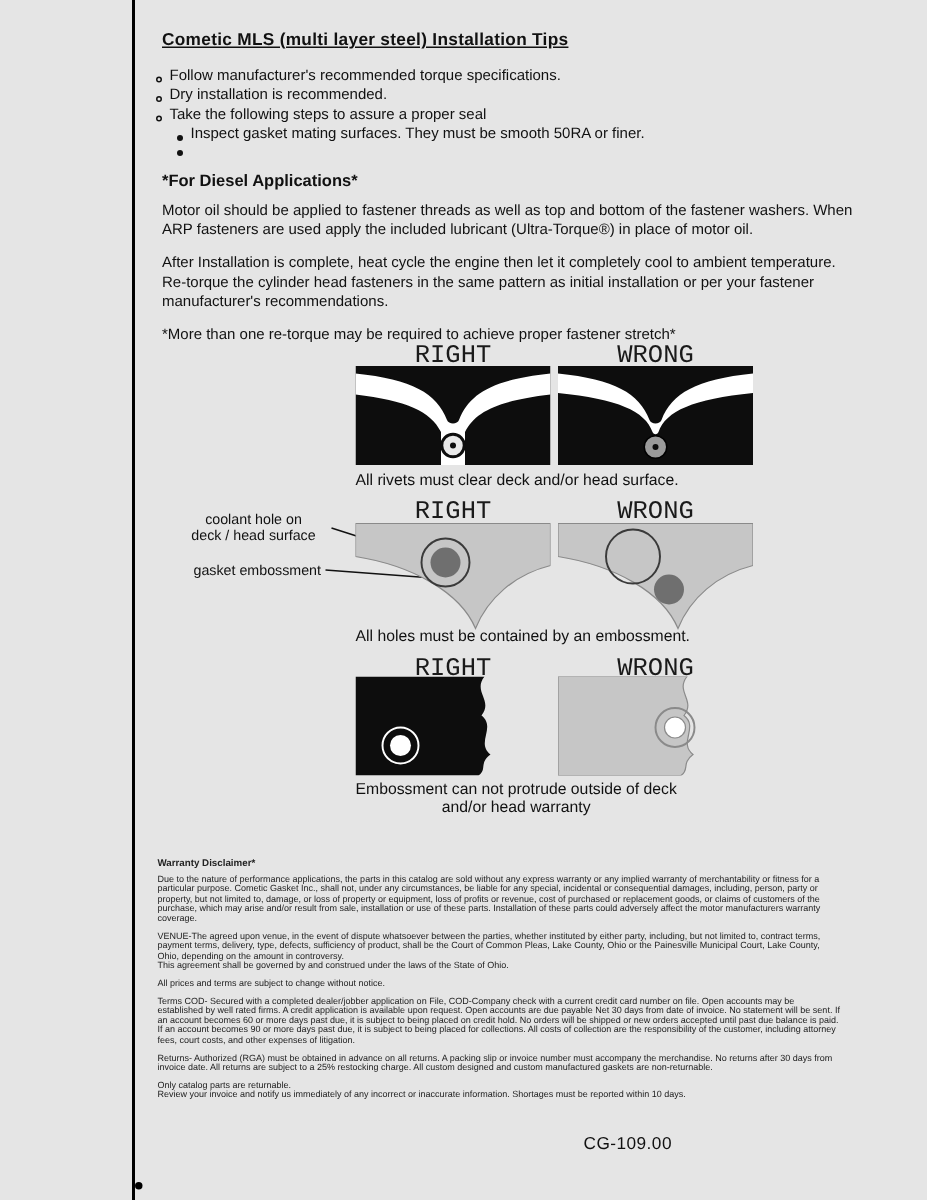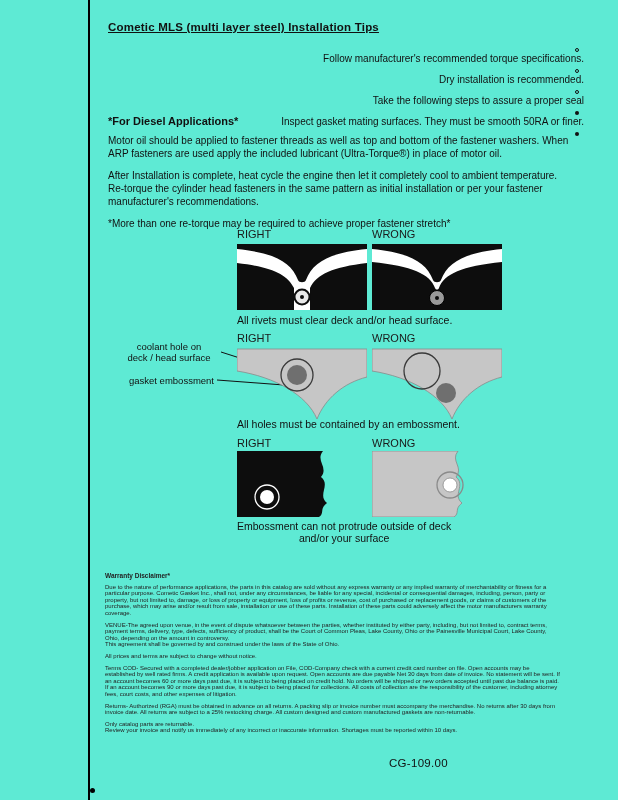--- a/index.html
+++ b/index.html
@@ -1,42 +1,42 @@
 <!DOCTYPE html>
 <html><head>
 <meta charset="utf-8">
 <style>
   * { margin:0; padding:0; box-sizing:border-box; }
   html,body { background:#ffffff; }
   body {
     width:618px; height:800px; position:relative; overflow:hidden;
     font-family:"Liberation Sans", sans-serif; color:#111;
   }
-  .page { position:absolute; inset:0; background:#5eead4; }
+  .page { position:absolute; inset:0; background:#e5e5e5; }
   .edge-line { position:absolute; left:88px; top:0; width:2px; height:800px; background:#000; }
   .edge-dot { position:absolute; left:90px; top:788px; width:5px; height:5px; border-radius:50%; background:#000; }
 
   .title {
     position:absolute; left:108px; top:21px;
     font-size:11.5px; font-weight:bold; text-decoration:underline; letter-spacing:.2px;
   }
 
   .tips { position:absolute; left:104px; top:44px; width:480px; font-size:10px; line-height:13px; }
-  .tip, .subtip { display:flex; align-items:flex-end;flex-direction:column; }
+  .tip, .subtip { display:flex; align-items:center; }
   .subtip { padding-left:14px; }
   .o-marker { flex:0 0 auto; width:4px; height:4px; border:1px solid #111; border-radius:50%; margin:4px 5px 0 0; }
   .b-marker { flex:0 0 auto; width:4px; height:4px; background:#111; border-radius:50%; margin:4px 5px 0 0; }
 
   .diesel { position:absolute; left:108px; top:115px; width:462px; font-size:10px; line-height:13px; }
   .diesel h2 { font-size:11px; font-weight:bold; margin-bottom:6px; }
   .diesel p { margin-bottom:9px; }
   .diesel .note { margin-top:3px; margin-bottom:0; }
 
   .diagrams { position:absolute; left:0; top:228px; width:618px; height:332px; }
-  .dg-label { position:absolute; width:130px; font-size:11px; color:#1a1a1a; }
+  .dg-label { position:absolute; width:130px; text-align:center; font-size:17px; color:#1a1a1a;font-family:Liberation Mono, monospace; }
   .panel { position:absolute; width:130px; }
   .panel svg { display:block; }
   .caption { position:absolute; font-size:10.5px; line-height:12px; }
   .ann { position:absolute; font-size:9.5px; line-height:11px; text-align:right; width:98px; }
   .leader { position:absolute; left:0; top:0; pointer-events:none; }
 
   .disclaimer { position:absolute; left:105px; top:573px; width:456px; font-size:6px; line-height:6.6px; color:#222; }
   .disclaimer .disc-heading { font-size:6.5px; font-weight:bold; margin-bottom:4px; }
   .disclaimer p { margin-bottom:5px; }
   .disclaimer p.tight { margin-bottom:0; }
@@ -146,21 +146,21 @@
     </div>
     <div class="panel" style="left:372px; top:223px;">
       <svg width="130" height="66" viewBox="0 0 130 66">
         <path d="M0,0 L86,0 C78,10 92,16 84,26 C94,34 80,44 90,52 C82,58 88,62 82,66 L0,66 Z" fill="#c6c6c6" stroke="#8a8a8a" stroke-width="0.8"></path>
         <circle cx="78" cy="34" r="13" fill="none" stroke="#8a8a8a" stroke-width="1.3"></circle>
         <circle cx="78" cy="34" r="7" fill="#ffffff" stroke="#8a8a8a" stroke-width="0.8"></circle>
       </svg>
     </div>
     <div class="caption" style="left:237px; top:292px;text-align:center;">
       <div>Embossment can not protrude outside of deck</div>
-      <div>and/or your surface</div>
+      <div>and/or head warranty</div>
     </div>
   </div>
 
   <div class="disclaimer">
     <div class="disc-heading">Warranty Disclaimer*</div>
     <p>Due to the nature of performance applications, the parts in this catalog are sold without any express warranty or any implied warranty of merchantability or fitness for a particular purpose.  Cometic Gasket Inc., shall not, under any circumstances, be liable for any special, incidental or consequential damages, including, person, party or property, but not limited to, damage, or loss of property or equipment, loss of profits or revenue, cost of purchased or replacement goods, or claims of customers of the purchase, which may arise and/or result from sale, installation or use of these parts.  Installation of these parts could adversely affect the motor manufacturers warranty coverage.</p>
     <p class="tight">VENUE-The agreed upon venue, in the event of dispute whatsoever between the parties, whether instituted by either party, including, but not limited to, contract terms, payment terms, delivery, type, defects, sufficiency of product, shall be the Court of Common Pleas, Lake County, Ohio or the Painesville Municipal Court, Lake County, Ohio, depending on the amount in controversy.</p>
     <p>This agreement shall be governed by and construed under the laws of the State of Ohio.</p>
     <p>All prices and terms are subject to change without notice.</p>
     <p>Terms COD- Secured with a completed dealer/jobber application on File, COD-Company check with a current credit card number on file.  Open accounts may be established by well rated firms.  A credit application is available upon request.  Open accounts are due payable Net 30 days from date of invoice.  No statement will be sent.  If an account becomes 60 or more days past due, it is subject to being placed on credit hold.  No orders will be shipped or new orders accepted until past due balance is paid.  If an account becomes 90 or more days past due, it is subject to being placed for collections.  All costs of collection are the responsibility of the customer, including attorney fees, court costs, and other expenses of litigation.</p>

